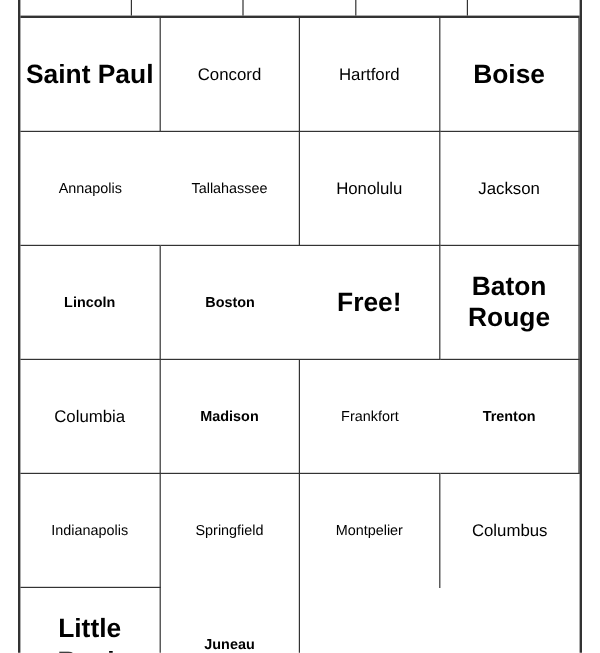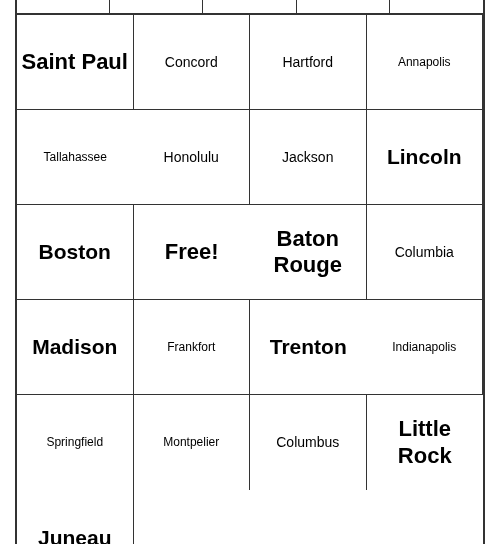--- a/index.html
+++ b/index.html
@@ -52,21 +52,21 @@
       border-bottom: none;
     }
     .cell-text {
       line-height: 1.2;
     }
     .size-large {
       font-size: 22px;
       font-weight: bold;
     }
     .size-medium {
-      font-size: 21px;
+      font-size: 12px;
       font-weight: bold;
     }
     .size-normal {
       font-size: 14px;
     }
     .size-small {
       font-size: 12px;
     }
   </style>
 </head>
@@ -82,20 +82,23 @@
     </div>
   <div class="bingo-grid">
   <div class="bingo-cell">
         <span class="cell-text size-large">Saint Paul</span>
       </div>
       <div class="bingo-cell">
         <span class="cell-text size-normal">Concord</span>
       </div>
       <div class="bingo-cell">
         <span class="cell-text size-normal">Hartford</span>
+      </div>
+      <div class="bingo-cell">
+        <span class="cell-text size-large">Boise</span>
       </div>
       <div class="bingo-cell">
         <span class="cell-text size-small">Annapolis</span>
       </div>
       <div class="bingo-cell">
         <span class="cell-text size-small">Tallahassee</span>
       </div>
       <div class="bingo-cell">
         <span class="cell-text size-normal">Honolulu</span>
       </div>

